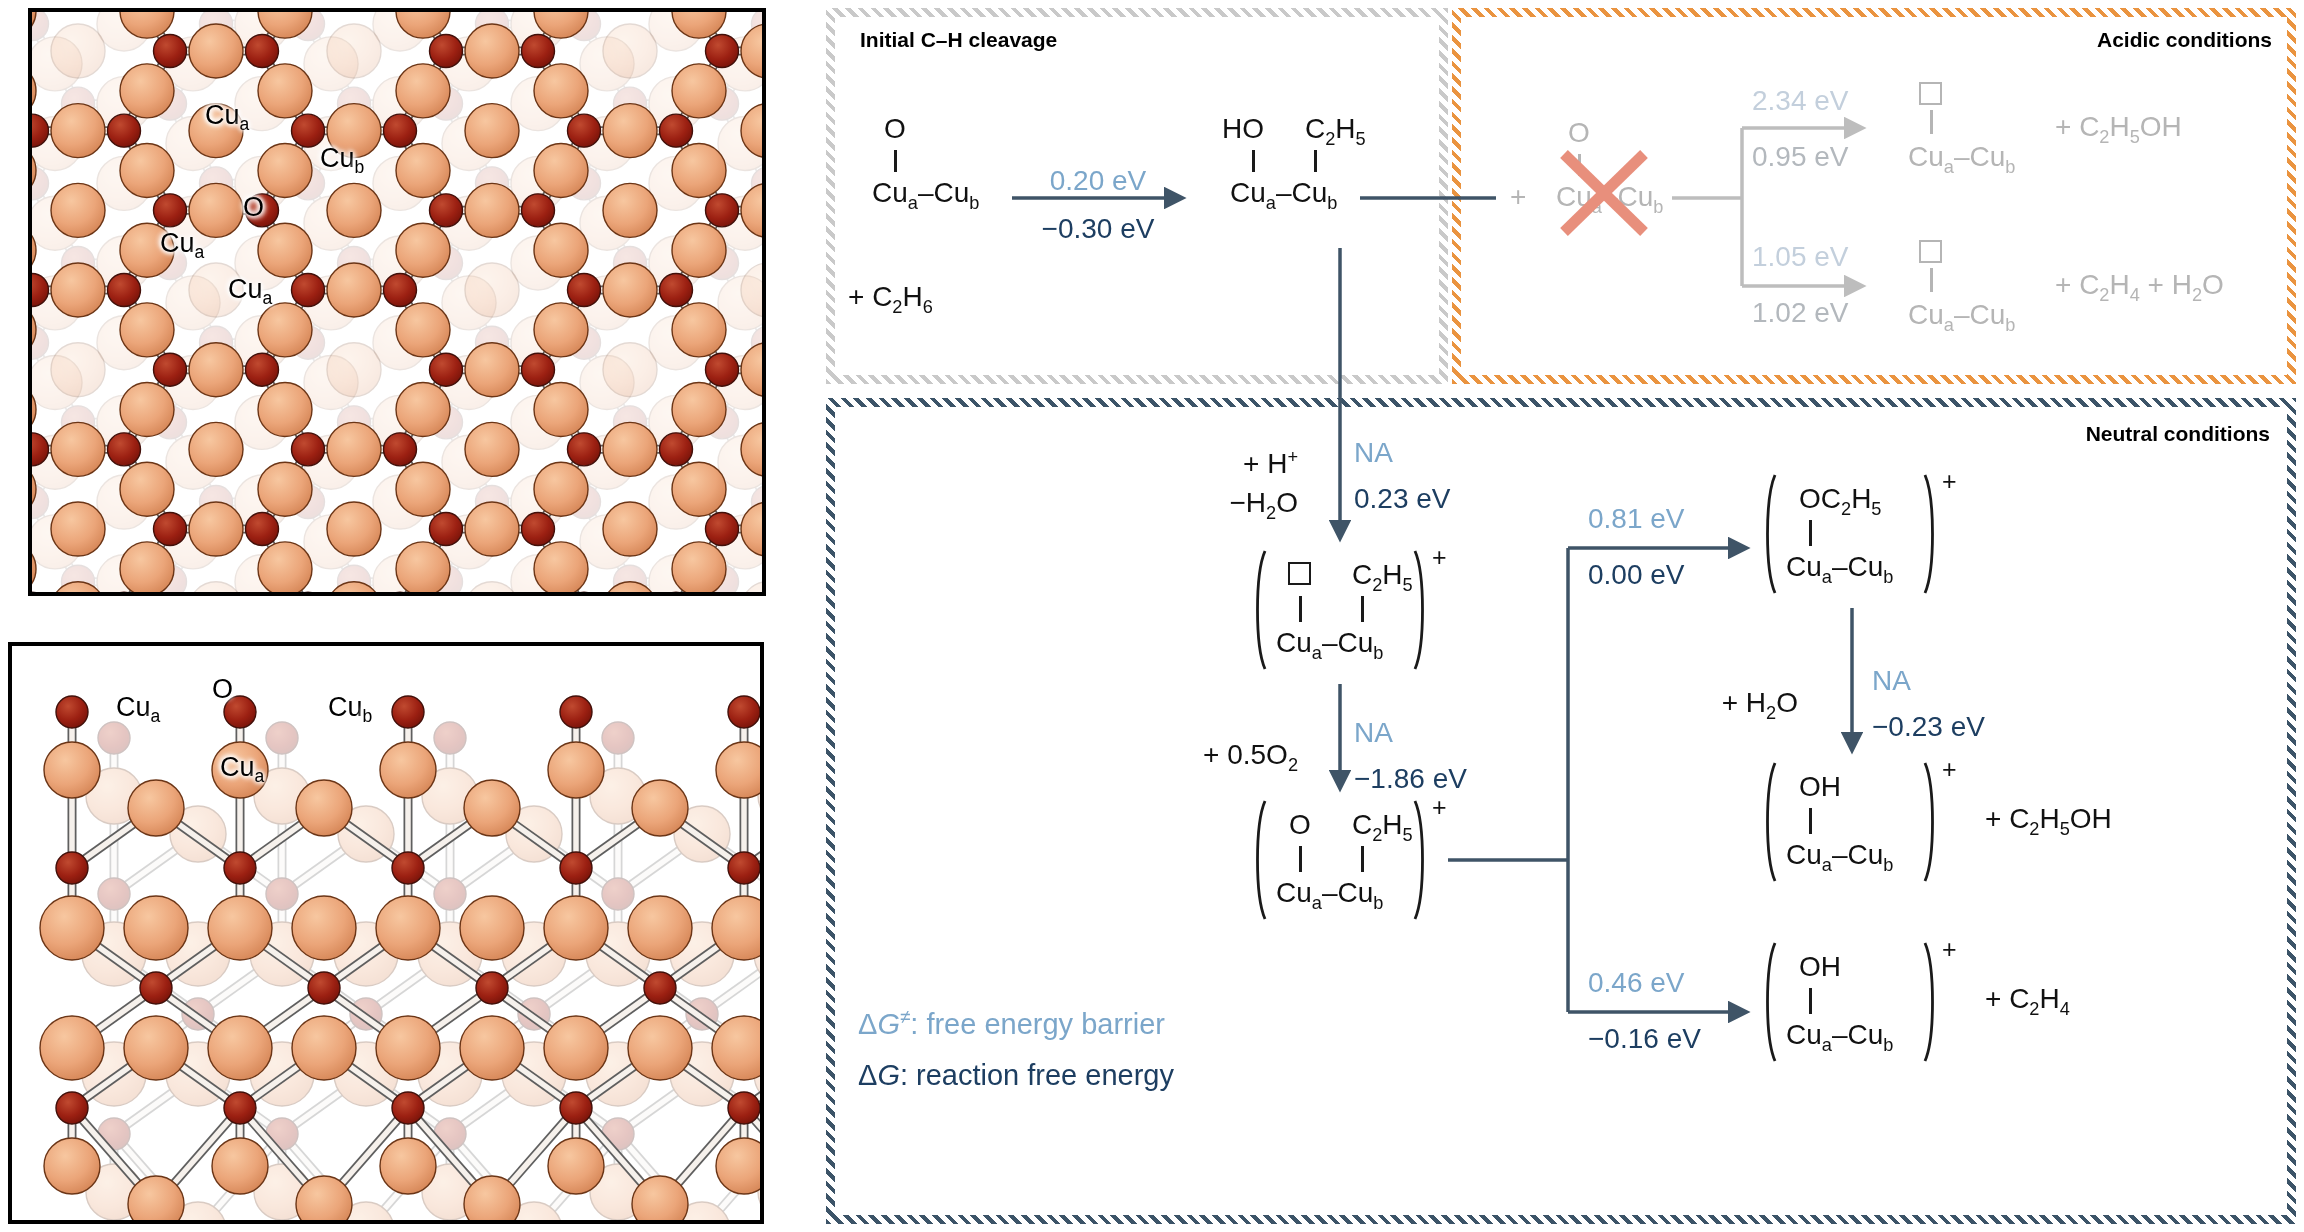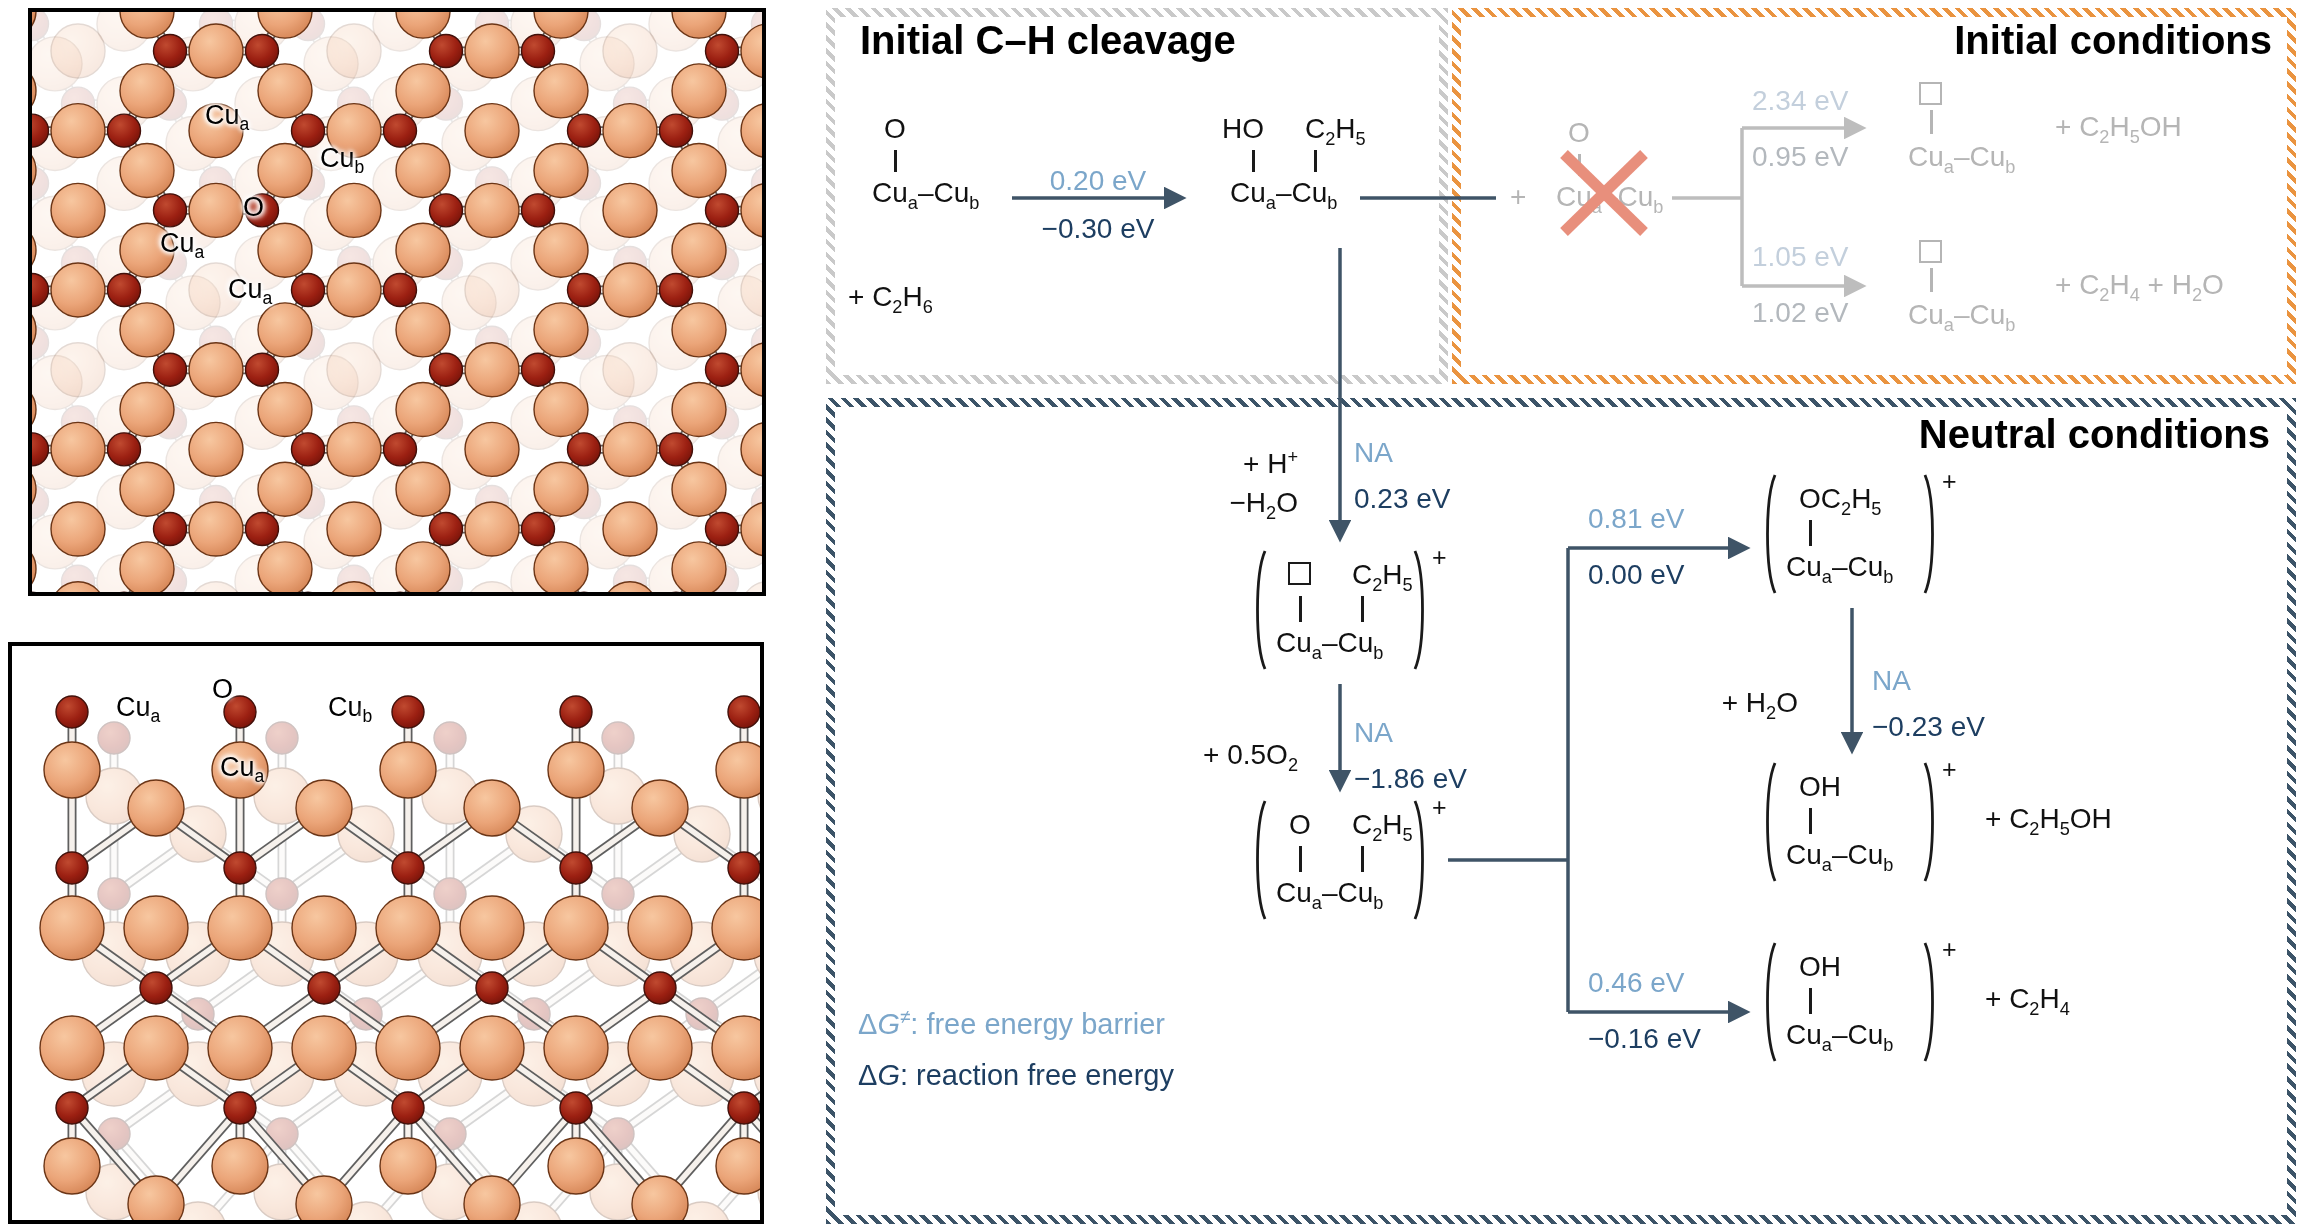--- a/index.html
+++ b/index.html
@@ -11,21 +11,21 @@
   .plabel{position:absolute;font-size:27px;line-height:30px;color:#000;white-space:nowrap;
           text-shadow:0 0 4px #fff,0 0 4px #fff,0 0 7px #fff,2px 2px 5px #fff,-2px -2px 5px #fff;}
   
   .hbox{position:absolute;z-index:1;}
   .hbox .in{position:absolute;inset:9px;background:#fff;}
   .hb-gray{background:repeating-linear-gradient(45deg,#c9c9c9 0 4px,#fff 4px 9px);}
   .hb-orange{background:repeating-linear-gradient(45deg,#ea9440 0 4px,#fff 4px 9px);}
   .hb-navy{background:repeating-linear-gradient(45deg,#3c5468 0 4px,#fff 4px 9px);}
   
   .txt{position:absolute;z-index:3;font-size:28px;line-height:34px;white-space:nowrap;color:#111;}
-  .title{position:absolute;z-index:3;font-size:40px;line-height:36px;font-weight:600;color:#000;white-space:nowrap;}
+  .title{position:absolute;z-index:3;font-size:21px;line-height:36px;font-weight:600;color:#000;white-space:nowrap;}
   .b{color:#7ba6ca;}      
   .n{color:#1d3e61;}      
   .g{color:#b5b5b5;}      
   .gb{color:#c3cfdc;}     
   .gn{color:#b3b8bd;}     
   .right{text-align:right;}
   .center{text-align:center;}
   sub,sup{font-size:65%;}
   
   .mol{position:absolute;z-index:3;font-size:28px;}
@@ -1918,21 +1918,21 @@
   <div class="txt n center" style="left:1018px;top:212px;width:160px;">−0.30 eV</div>
 
   <div class="mol" style="left:1230px;top:112px;">
     <span style="left:-8px;top:0;">HO</span>
     <span style="left:75px;top:0;">C<sub>2</sub>H<sub>5</sub></span>
     <span class="bondv" style="left:22px;top:38px;height:22px;"></span>
     <span class="bondv" style="left:84px;top:38px;height:22px;"></span>
     <span style="left:0;top:64px;">Cu<sub>a</sub>–Cu<sub>b</sub></span>
   </div>
 
-  <div class="title right" style="left:1900px;top:22px;width:372px;">Initial conditions</div>
+  <div class="title right" style="left:1900px;top:22px;width:372px;">Acidic conditions</div>
 
   <div class="txt g" style="left:1510px;top:180px;">+</div>
   <div class="mol gray" style="left:1556px;top:116px;">
     <span style="left:12px;top:0;">O</span>
     <span class="bondv" style="left:22px;top:38px;height:22px;"></span>
     <span style="left:0;top:64px;">Cu<sub>a</sub>–Cu<sub>b</sub></span>
   </div>
 
   <div class="txt gb" style="left:1752px;top:84px;">2.34 eV</div>
   <div class="txt gn" style="left:1752px;top:140px;">0.95 eV</div>

